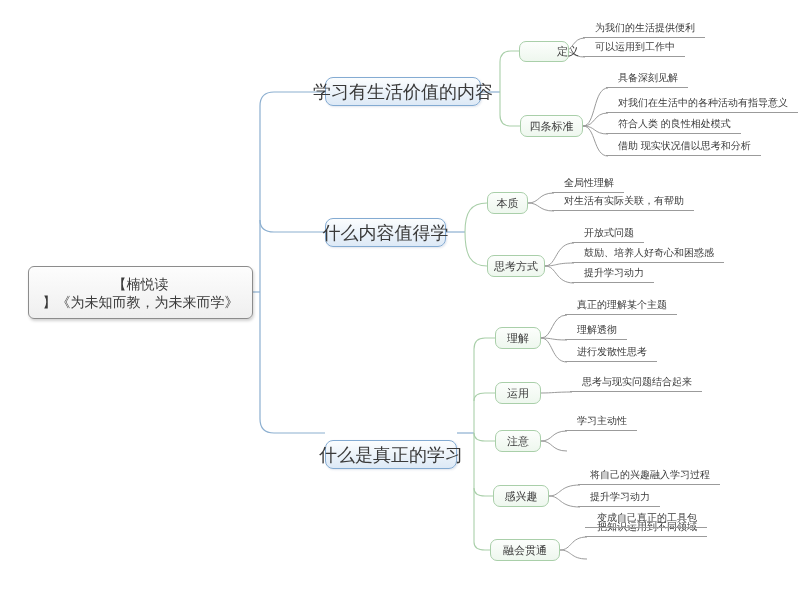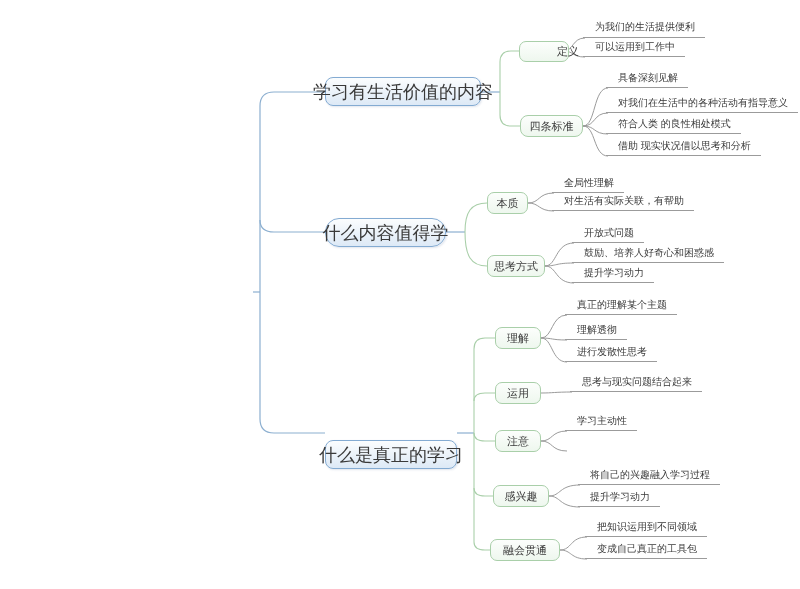--- a/index.html
+++ b/index.html
@@ -92,35 +92,39 @@
       <path class="ln-gray" d="M 541,393 C 553,393 555,392 572,392"></path>
       <path class="ln-gray" d="M 541,441 C 553,441 551,431 567,431"></path>
       <path class="ln-gray" d="M 541,441 C 553,441 551,451 567,451"></path>
       <path class="ln-gray" d="M 549,496 C 561,496 559,485 580,485"></path>
       <path class="ln-gray" d="M 549,496 C 561,496 559,507 580,507"></path>
       <path class="ln-gray" d="M 560,550 C 572,550 570,537 587,537"></path>
       <path class="ln-gray" d="M 560,550 C 572,550 570,559 587,559"></path>
     </g>
   </svg>
 
+  <div class="node central">
+    <div>【楠悦读</div>
+    <div>】《为未知而教，为未来而学》</div>
+  </div>
 
   <div class="node branch" style="left:325px; top:77px; width:156px; height:29px;">
     <span>学习有生活价值的内容</span>
   </div>
-  <div class="node branch" style="left:325px; top:218px; width:121px; height:29px;border-radius:14px;">
+  <div class="node branch" style="left:325px; top:218px; width:121px; height:29px;">
     <span>什么内容值得学</span>
   </div>
   <div class="node branch" style="left:325px; top:419px; width:132px; height:29px;margin-top:21px;">
     <span>什么是真正的学习</span>
   </div>
 
   <div class="node sub" style="left:519px; top:41px; width:44px; height:21px;padding-left:48px;">
     <span>定义</span>
   </div>
-  <div class="node sub" style="left:520px; top:115px; width:63px; height:22px;border-radius:8px;">
+  <div class="node sub" style="left:520px; top:115px; width:63px; height:22px;">
     <span>四条标准</span>
   </div>
 
   <div class="node sub" style="left:487px; top:192px; width:41px; height:22px;">
     <span>本质</span>
   </div>
   <div class="node sub" style="left:487px; top:255px; width:58px; height:22px;">
     <span>思考方式</span>
   </div>
 
@@ -133,21 +137,21 @@
   <div class="node sub" style="left:495px; top:430px; width:46px; height:22px;">
     <span>注意</span>
   </div>
   <div class="node sub" style="left:493px; top:485px; width:56px; height:22px;">
     <span>感兴趣</span>
   </div>
   <div class="node sub" style="left:490px; top:539px; width:70px; height:22px;">
     <span>融会贯通</span>
   </div>
 
-  <div class="leaf" style="left:583px; top:22px;font-family:Liberation Mono, monospace;">为我们的生活提供便利</div>
+  <div class="leaf" style="left:583px; top:22px;">为我们的生活提供便利</div>
   <div class="leaf" style="left:583px; top:41px;">可以运用到工作中</div>
 
   <div class="leaf" style="left:606px; top:72px;">具备深刻见解</div>
   <div class="leaf" style="left:606px; top:97px;">对我们在生活中的各种活动有指导意义</div>
   <div class="leaf" style="left:606px; top:118px;">符合人类 的良性相处模式</div>
   <div class="leaf" style="left:606px; top:140px;">借助 现实状况借以思考和分析</div>
 
   <div class="leaf" style="left:552px; top:177px;">全局性理解</div>
   <div class="leaf" style="left:552px; top:195px;">对生活有实际关联，有帮助</div>
 
@@ -160,15 +164,15 @@
   <div class="leaf" style="left:565px; top:346px;">进行发散性思考</div>
 
   <div class="leaf" style="left:570px; top:376px;">思考与现实问题结合起来</div>
 
   <div class="leaf" style="left:565px; top:415px;">学习主动性</div>
 
   <div class="leaf" style="left:578px; top:469px;">将自己的兴趣融入学习过程</div>
   <div class="leaf" style="left:578px; top:491px;">提升学习动力</div>
 
   <div class="leaf" style="left:585px; top:521px;">把知识运用到不同领域</div>
-  <div class="leaf" style="left:585px; top:543px;">变成自己真正的工具包</div>
+  <div class="leaf" style="left:585px; top:512px;">变成自己真正的工具包</div>
 
 </div>
 
 </body></html>

